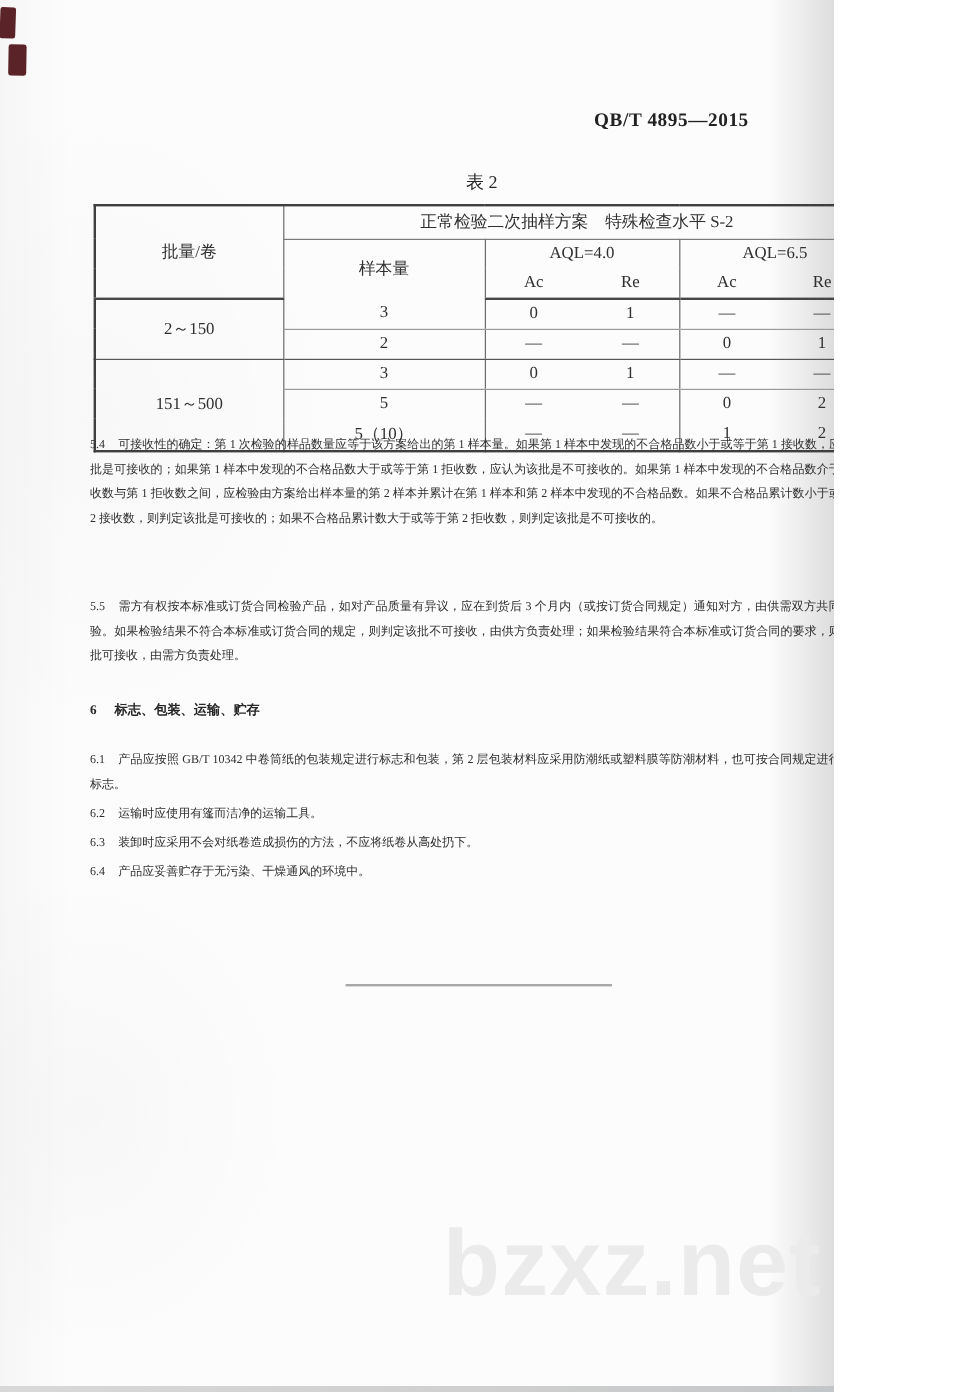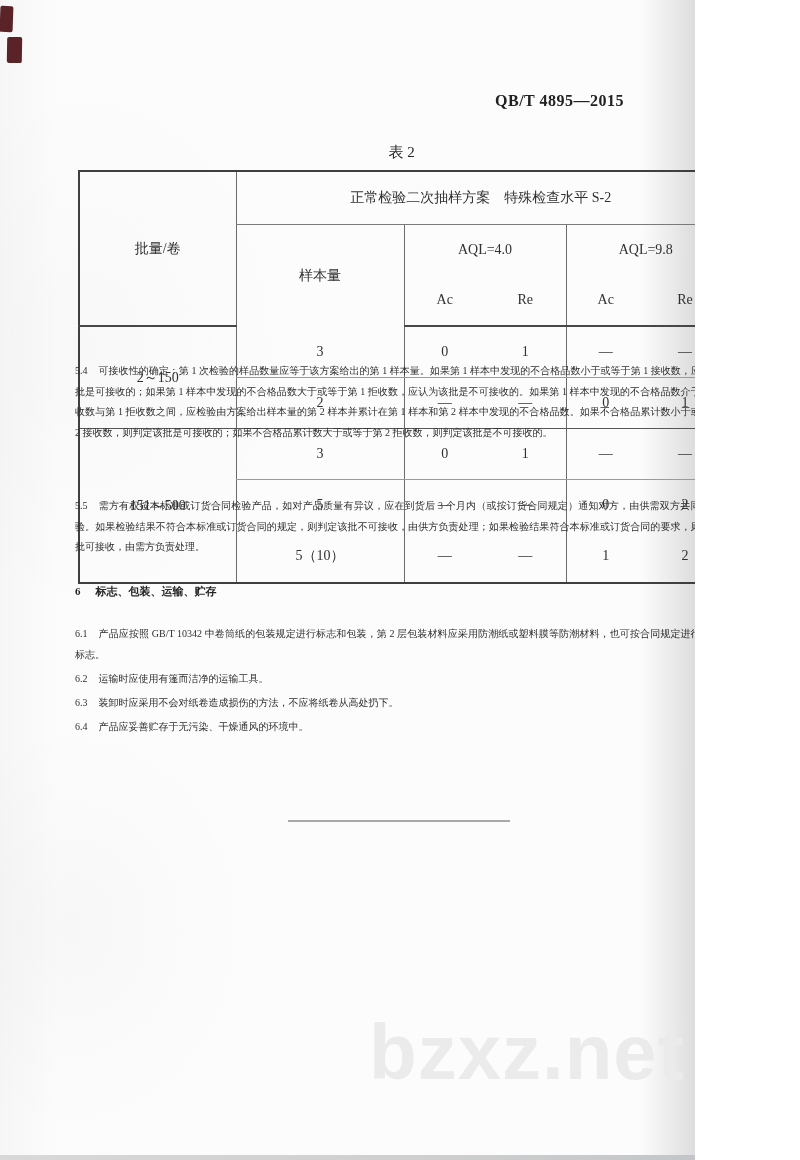--- a/index.html
+++ b/index.html
@@ -30,21 +30,21 @@
     letter-spacing:0.5px; color:#222; }
 
   
   .tbl-caption { position:absolute; top:143px; left:78px; width:647px; text-align:center;
     font-size:15px; font-weight:normal; color:#262626; }
 
   
   table.spec { position:absolute; left:78px; top:170px; width:647px;
     border-collapse:collapse; table-layout:fixed;
     border:2px solid #3f3f3f; font-size:14px; color:#303030; }
-  table.spec td { text-align:center; vertical-align:middle; padding:17px 2px; }
+  table.spec td { text-align:center; vertical-align:middle; padding:4px 2px; }
   tr.hrow1 td { height:28px; }
   tr.hrow2 td { height:24px; }
   tr.hrow3 td { height:21px; }
   tr.drow td { height:21px; }
   td.bl { border-left:1px solid #6b6b6b; }
   td.span-head { border-bottom:1px solid #7a7a7a; }
   tr.hrow3 td { border-bottom:2px solid #474747; }
   td.batch-head { border-bottom:2px solid #474747; }
   td.sep { border-bottom:1px solid #9a9a9a; }
   td.fullsep { border-bottom:1px solid #565656; }
@@ -95,21 +95,21 @@
         <col style="width:81px">
     </colgroup>
     <tbody>
       <tr class="hrow1">
         <td rowspan="3" class="batch-head">批量/卷</td>
         <td colspan="5" class="bl span-head">正常检验二次抽样方案　特殊检查水平 S-2</td>
       </tr>
       <tr class="hrow2">
         <td rowspan="2" class="bl">样本量</td>
         <td colspan="2" class="bl">AQL=4.0</td>
-        <td colspan="2" class="bl">AQL=9.8</td>
+        <td colspan="2" class="bl">AQL=6.5</td>
       </tr>
       <tr class="hrow3">
         <td class="bl">Ac</td>
         <td>Re</td>
         <td class="bl">Ac</td>
         <td>Re</td>
       </tr>
 
       <tr class="drow">
         <td rowspan="2" class="group-label fullsep">2～150</td>

